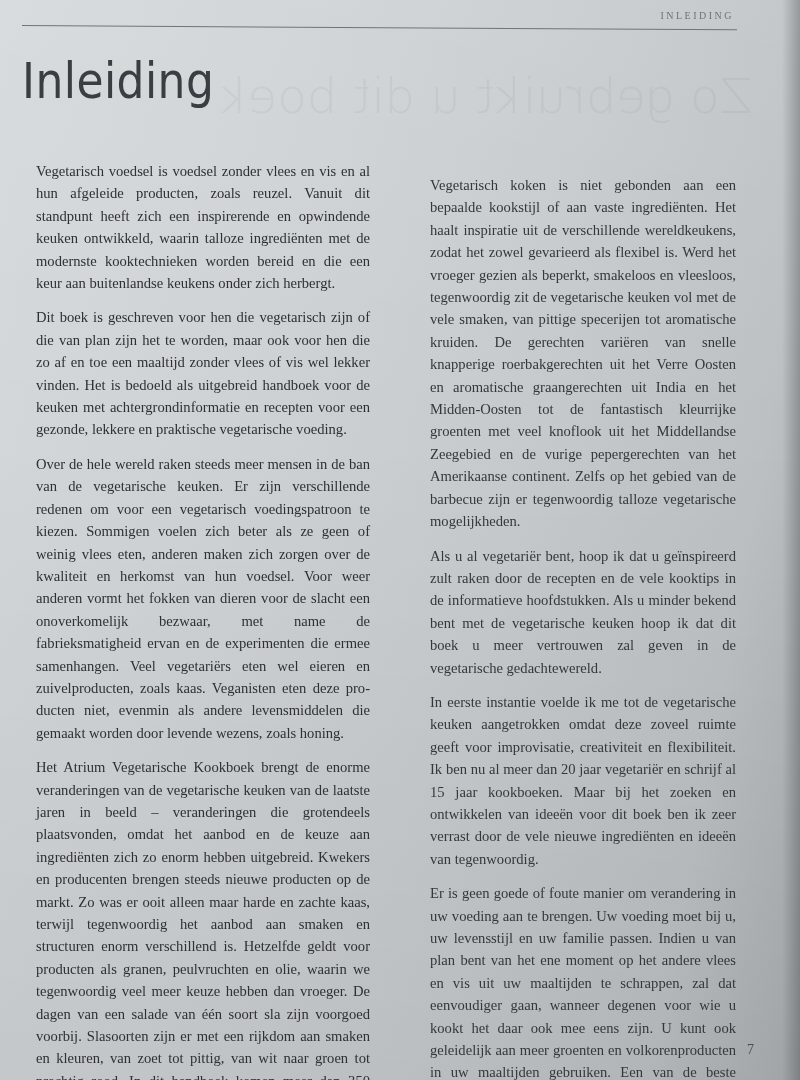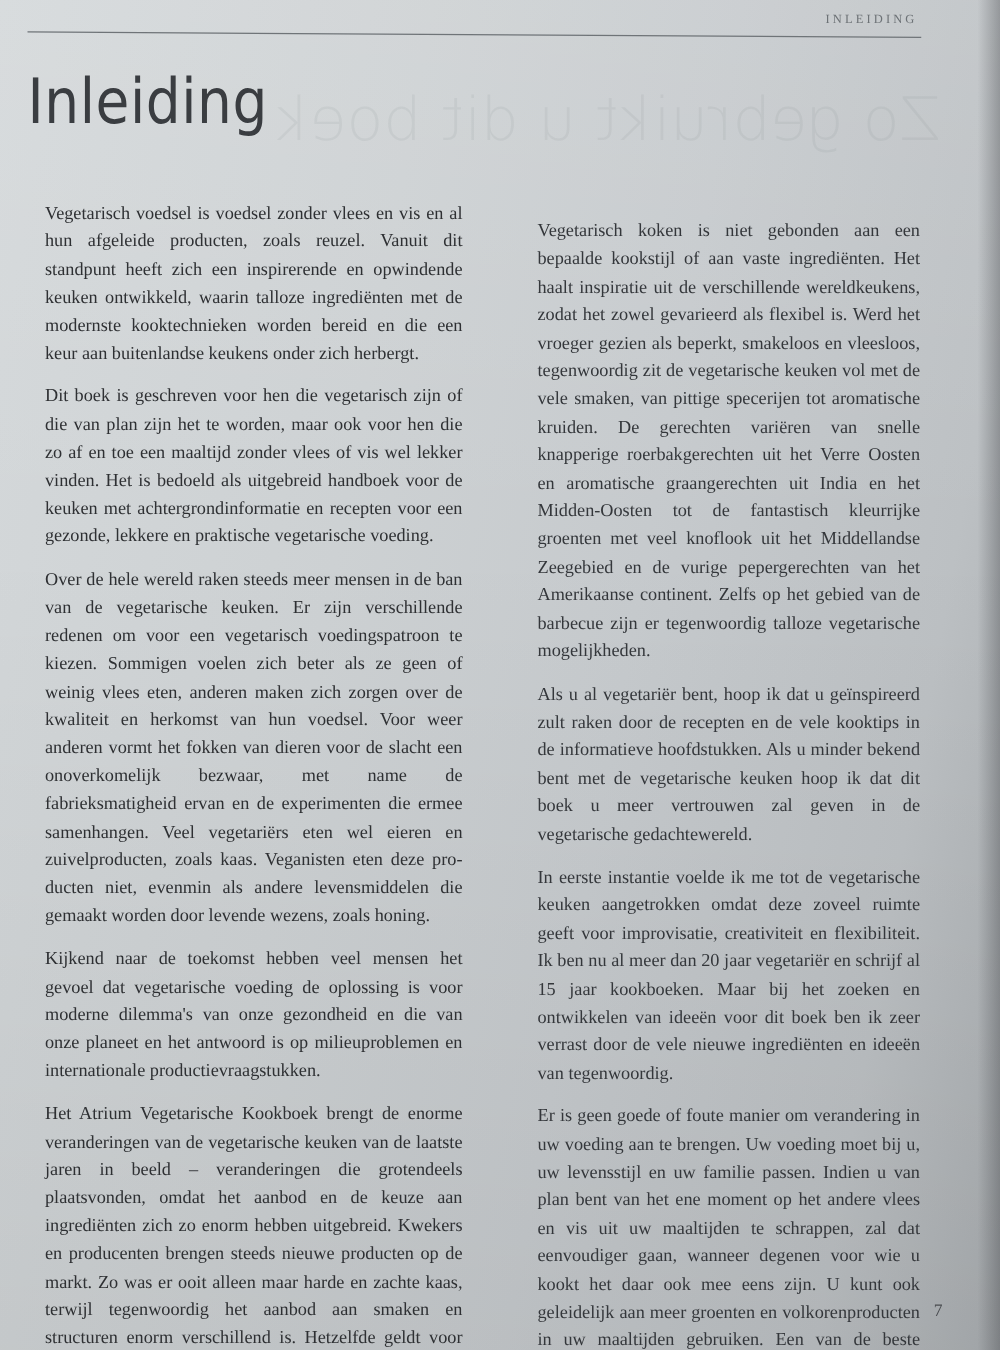--- a/index.html
+++ b/index.html
@@ -110,21 +110,20 @@
 <div class="head-rule"></div>
 
 <div class="ghost-title">Zo gebruikt u dit boek</div>
 
 <h1 class="page-title">Inleiding</h1>
 
 <div class="column col-left">
   <p>Vegetarisch voedsel is voedsel zonder vlees en vis en al hun afgeleide producten, zoals reuzel. Vanuit dit standpunt heeft zich een inspirerende en opwindende keuken ontwik­keld, waarin talloze ingrediënten met de modernste kooktechnieken worden bereid en die een keur aan buiten­landse keukens onder zich herbergt.</p>
   <p>Dit boek is geschreven voor hen die vegetarisch zijn of die van plan zijn het te worden, maar ook voor hen die zo af en toe een maaltijd zonder vlees of vis wel lekker vinden. Het is bedoeld als uitgebreid handboek voor de keuken met achtergrondinformatie en recepten voor een gezonde, lekkere en praktische vegetarische voeding.</p>
   <p>Over de hele wereld raken steeds meer mensen in de ban van de vegetarische keuken. Er zijn verschillende redenen om voor een vegetarisch voedingspatroon te kiezen. Sommigen voelen zich beter als ze geen of weinig vlees eten, anderen maken zich zorgen over de kwaliteit en herkomst van hun voedsel. Voor weer anderen vormt het fokken van dieren voor de slacht een onoverkomelijk bezwaar, met name de fabrieksmatigheid ervan en de experimenten die ermee samenhangen. Veel vegetariërs eten wel eieren en zuivelproducten, zoals kaas. Veganisten eten deze pro­ducten niet, evenmin als andere levensmiddelen die gemaakt worden door levende wezens, zoals honing.</p>
-  <p>Kijkend naar de toekomst hebben veel mensen het gevoel dat vegetarische voeding de oplossing is voor moderne dilemma's van onze gezondheid en die van onze planeet en het antwoord is op milieuproblemen en internationale productievraagstukken.</p>
   <p>Het Atrium Vegetarische Kookboek brengt de enorme veran­deringen van de vegetarische keuken van de laatste jaren in beeld – veranderingen die grotendeels plaatsvonden, omdat het aanbod en de keuze aan ingrediënten zich zo enorm hebben uitgebreid. Kwekers en producenten brengen steeds nieuwe producten op de markt. Zo was er ooit alleen maar harde en zachte kaas, terwijl tegenwoordig het aanbod aan smaken en structuren enorm verschillend is. Hetzelfde geldt voor producten als granen, peulvruchten en olie, waarin we tegenwoordig veel meer keuze hebben dan vroeger. De dagen van een salade van één soort sla zijn voorgoed voorbij. Slasoorten zijn er met een rijkdom aan smaken en kleuren, van zoet tot pittig, van wit naar groen tot prachtig rood. In dit handboek komen meer dan 350 verschillende ingre­diënten voor grote en kleine gerechten aan bod.</p>
 </div>
 
 <div class="column col-right">
   <p>Vegetarisch koken is niet gebonden aan een bepaalde kook­stijl of aan vaste ingrediënten. Het haalt inspiratie uit de verschillende wereldkeukens, zodat het zowel gevarieerd als flexibel is. Werd het vroeger gezien als beperkt, smakeloos en vleesloos, tegenwoordig zit de vegetarische keuken vol met de vele smaken, van pittige specerijen tot aromatische kruiden. De gerechten variëren van snelle knapperige roer­bakgerechten uit het Verre Oosten en aromatische graangerechten uit India en het Midden-Oosten tot de fantastisch kleurrijke groenten met veel knoflook uit het Middellandse Zeegebied en de vurige pepergerechten van het Amerikaanse continent. Zelfs op het gebied van de barbecue zijn er tegenwoordig talloze vegetarische moge­lijkheden.</p>
   <p>Als u al vegetariër bent, hoop ik dat u geïnspireerd zult raken door de recepten en de vele kooktips in de informa­tieve hoofdstukken. Als u minder bekend bent met de vegetarische keuken hoop ik dat dit boek u meer vertrouwen zal geven in de vegetarische gedachtewereld.</p>
   <p>In eerste instantie voelde ik me tot de vegetarische keuken aangetrokken omdat deze zoveel ruimte geeft voor impro­visatie, creativiteit en flexibiliteit. Ik ben nu al meer dan 20 jaar vegetariër en schrijf al 15 jaar kookboeken. Maar bij het zoeken en ontwikkelen van ideeën voor dit boek ben ik zeer verrast door de vele nieuwe ingrediënten en ideeën van tegenwoordig.</p>
   <p>Er is geen goede of foute manier om verandering in uw voeding aan te brengen. Uw voeding moet bij u, uw levensstijl en uw familie passen. Indien u van plan bent van het ene moment op het andere vlees en vis uit uw maaltijden te schrappen, zal dat eenvoudiger gaan, wanneer degenen voor wie u kookt het daar ook mee eens zijn. U kunt ook geleidelijk aan meer groenten en volko­renproducten in uw maaltijden gebruiken. Een van de beste methoden is om iedere week enkele vleesloze recepten uit te proberen en uw kookrepertoire uit te breiden met die gerechten die op prijs gesteld worden. Probeer hierbij telkens iets minder bekends uit.</p>
   <p>Onafhankelijk van het feit of u grote of kleine verande­ringen aanbrengt, onthoud dat het uittesten van nieuwe recepten en ingrediënten in het begin altijd gepaard gaat met extra tijd. Ik hoop dat de ingrediënten en recepten in dit boek u zullen inspireren en uitdagen.</p>
 </div>

